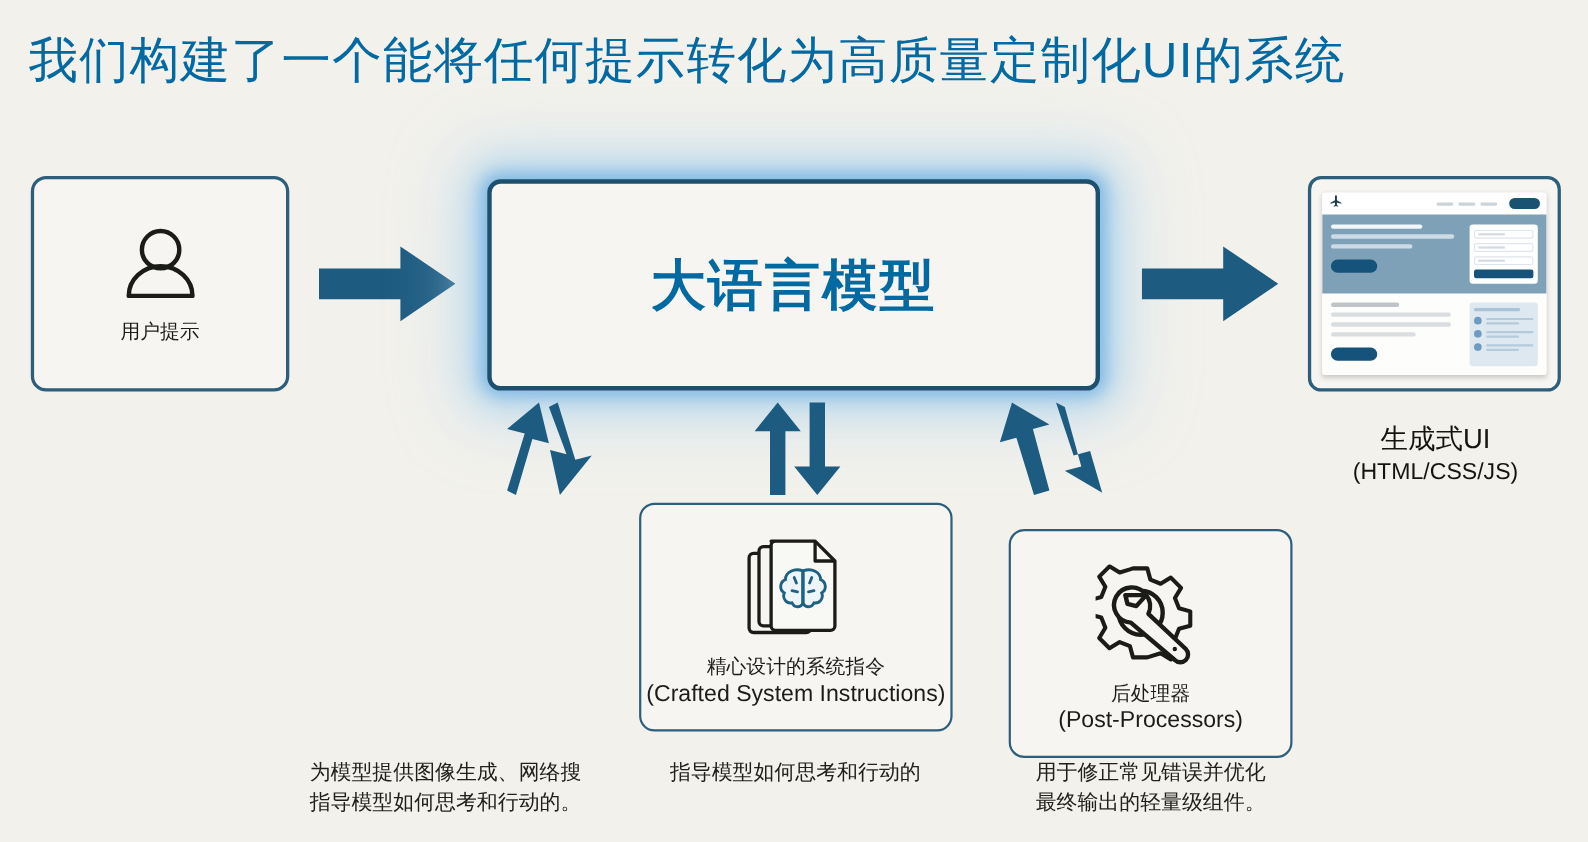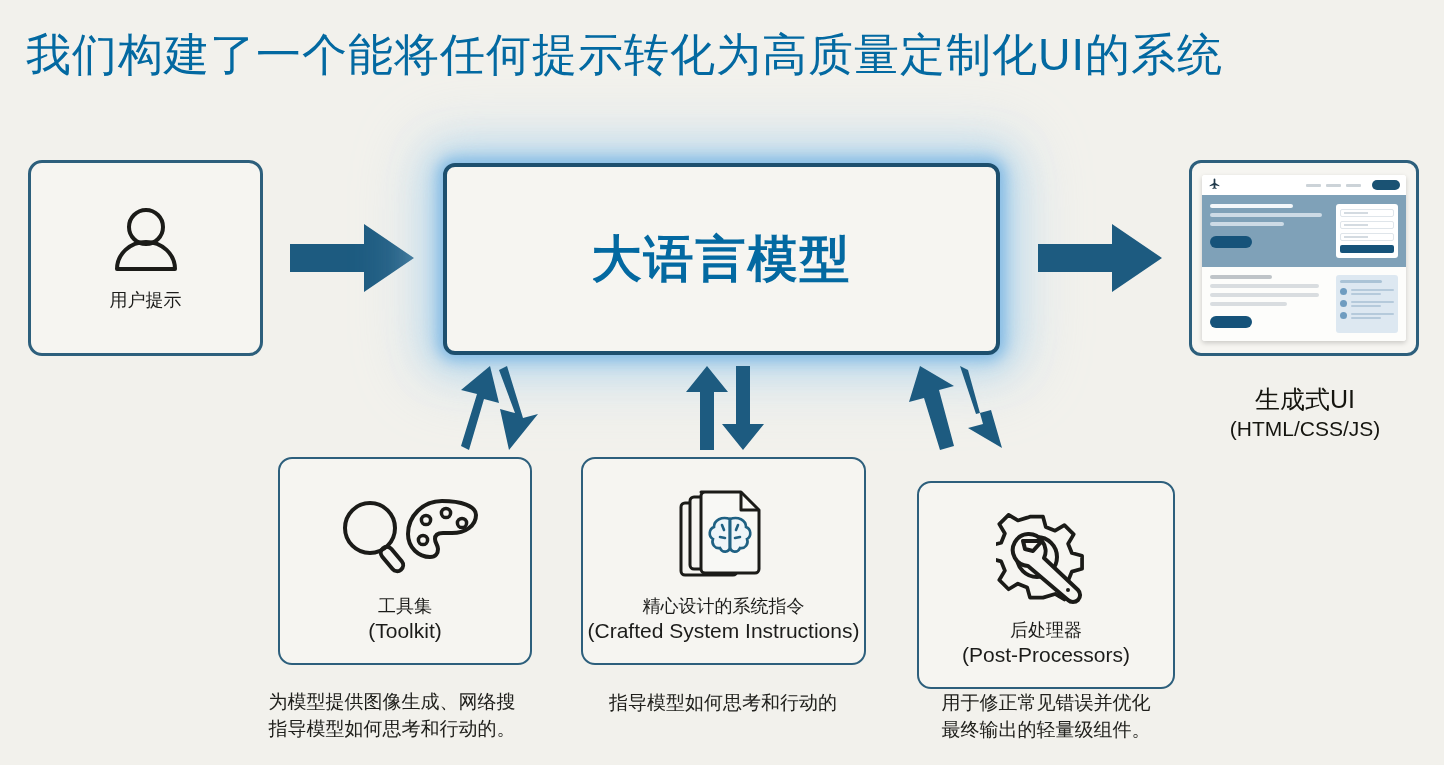--- a/index.html
+++ b/index.html
@@ -195,21 +195,21 @@
 
   
   .sub-caption {
     position: absolute;
     top: 690px;
     text-align: center;
     font-size: 19px;
     line-height: 1.42;
     color: #20201c;
   }
-  #toolkit-caption { left: 239px; width: 306px; font-family: Liberation Mono, monospace; }
+  #toolkit-caption { left: 252px; width: 306px; }
   #instructions-caption { left: 573px; width: 300px; }
   #postproc-caption { left: 905px; width: 282px; }
 
   
   .h-arrow {
     position: absolute;
     width: 125px;
     height: 72px;
   }
   #arrow-left-main { left: 290px; top: 222px; }
@@ -360,43 +360,20 @@
 
   <div class="arrow-pair" id="arrows-postproc">
     <svg width="110" height="88" viewBox="0 0 110 88">
       <g fill="#1d5b80">
         <path d="M38 86 L22 34 L7 38 L18 2 L52 22 L37 26 L52 82 Z"></path>
         <path d="M58 2 L74 50 L89 46 L100 84 L66 64 L81 60 L66 6 Z"></path>
       </g>
     </svg>
   </div>
 
-  <div class="card bottom-card" id="toolkit-card">
-    <div class="card-inner">
-      <div class="icon-wrap">
-        <svg width="150" height="84" viewBox="0 0 150 84">
-
-          <circle cx="40" cy="33" r="25" fill="none" stroke="#1b1b18" stroke-width="4"></circle>
-          <rect x="56" y="50" width="12" height="28" rx="6" fill="none" stroke="#1b1b18" stroke-width="4" transform="rotate(-40 62 64)"></rect>
-
-          <path d="M112 6 C93 6 78 21 78 39 C78 53 89 62 100 62 C106 62 108 58 108 54
-                   C108 50 105 48 105 44 C105 40 108 38 113 38 L122 38 C135 38 146 31 146 20
-                   C146 11 131 6 112 6 Z" fill="none" stroke="#1b1b18" stroke-width="4" stroke-linejoin="round"></path>
-          <circle cx="96" cy="25" r="4.6" fill="none" stroke="#1b1b18" stroke-width="3.5"></circle>
-          <circle cx="116" cy="18" r="4.6" fill="none" stroke="#1b1b18" stroke-width="3.5"></circle>
-          <circle cx="132" cy="28" r="4.6" fill="none" stroke="#1b1b18" stroke-width="3.5"></circle>
-          <circle cx="93" cy="45" r="4.6" fill="none" stroke="#1b1b18" stroke-width="3.5"></circle>
-        </svg>
-      </div>
-      <div class="labels">
-        <div class="card-label-cn">工具集</div>
-        <div class="card-label-en">(Toolkit)</div>
-      </div>
-    </div>
-  </div>
 
   <div class="card bottom-card" id="instructions-card">
     <div class="card-inner">
       <div class="icon-wrap">
         <svg width="104" height="104" viewBox="0 0 104 104">
 
           <rect x="9" y="18" width="56" height="72" rx="4" fill="#f6f5f1" stroke="#1b1b18" stroke-width="3"></rect>
           <rect x="18" y="12" width="56" height="72" rx="4" fill="#f6f5f1" stroke="#1b1b18" stroke-width="3"></rect>
 
           <path d="M29 7 L69 7 L87 25 L87 84 a4 4 0 0 1 -4 4 L33 88 a4 4 0 0 1 -4 -4 L29 11

